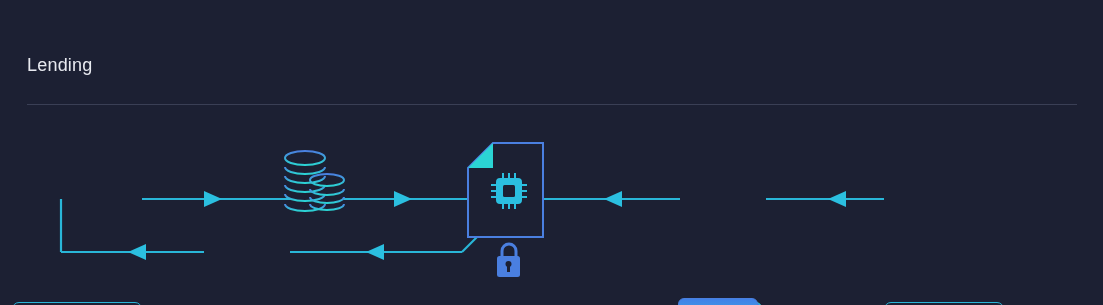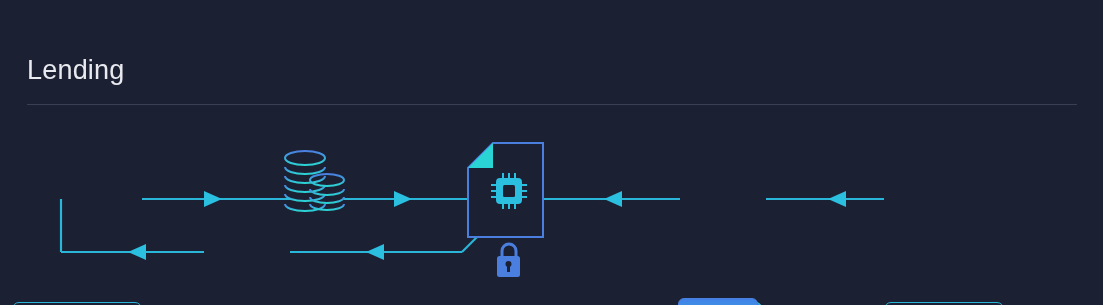--- a/index.html
+++ b/index.html
@@ -6,21 +6,21 @@
   html, body {
     width: 1103px; height: 305px;
     background: #1c2033;
     font-family: "Liberation Sans", sans-serif;
     overflow: hidden;
   }
   .page { position: relative; width: 1103px; height: 305px; background: #1c2033; }
 
   .page-title {
     position: absolute; left: 27px; top: 55px;
-    font-size: 27px; font-weight: 400; letter-spacing: .2px;
+    font-size: 18px; font-weight: 400; letter-spacing: .2px;
     color: #e8eaf0;
   }
   .title-divider {
     position: absolute; left: 27px; top: 104px;
     width: 1050px; height: 1px; background: #3a3f55;
   }
 
   .diagram { position: absolute; left: 0; top: 120px; width: 1103px; height: 185px; }
   .diagram svg { display: block; }
 

